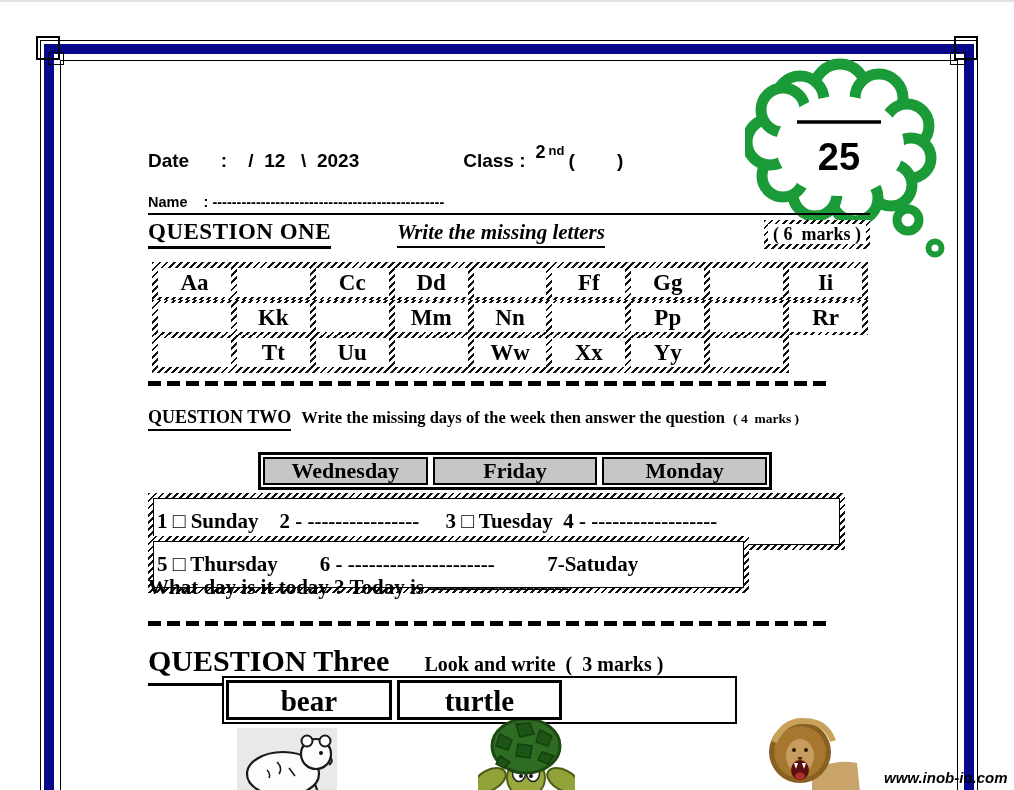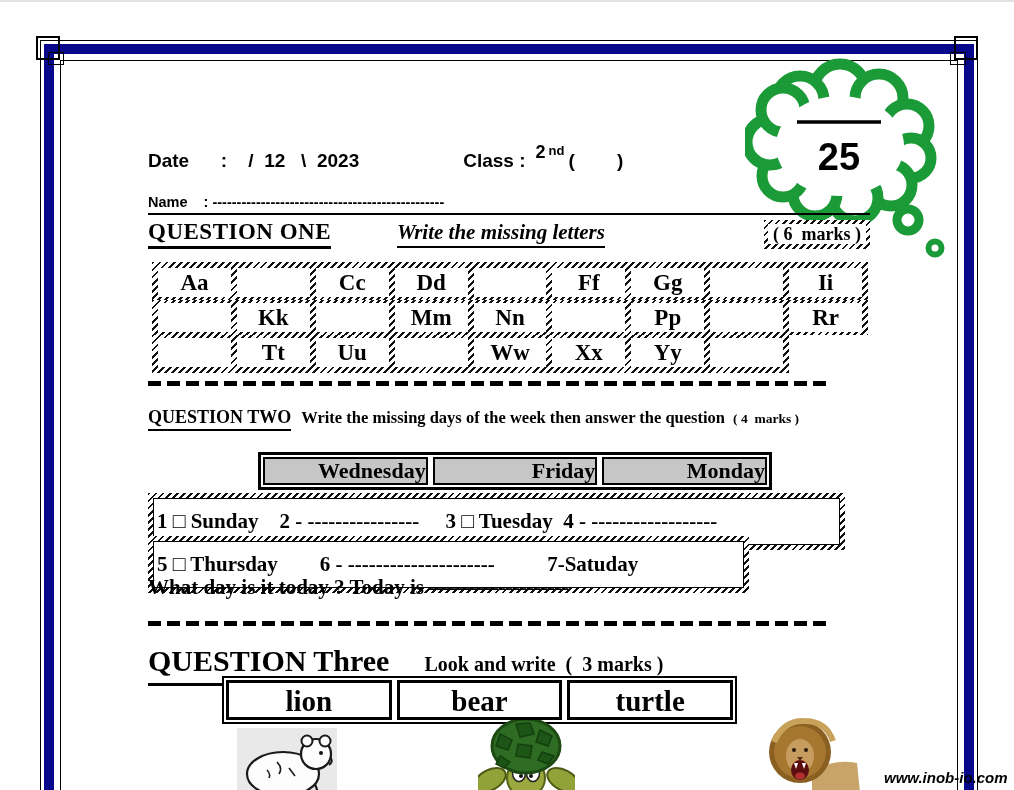--- a/index.html
+++ b/index.html
@@ -58,21 +58,21 @@
   .sep2{left:148px;top:621px;width:684px;}
 
   
   .q2-row{position:absolute;left:148px;top:407px;display:flex;align-items:baseline;white-space:pre;}
   .q2-title{font-size:18px;font-weight:bold;border-bottom:2px solid #000;padding-bottom:1px;}
   .q2-sub{font-size:16.5px;font-weight:bold;margin-left:10px;}
   .q2-marks{font-size:13.5px;font-weight:bold;margin-left:8px;}
 
   .days{position:absolute;left:258px;top:452px;width:514px;border:3px solid #000;background:#fff;
         padding:2px;display:grid;grid-template-columns:repeat(3,1fr);gap:5px;}
-  .day-cell{background:var(--cellgray);border:2px solid #000;text-align:right;
+  .day-cell{background:var(--cellgray);border:2px solid #000;text-align:center;
             font-weight:bold;font-size:22px;height:28px;line-height:24px;}
 
   .hatch-row{position:absolute;padding:5px;}
   .hatch-row.r1{left:148px;top:493px;width:697px;}
   .hatch-row.r2{left:148px;top:536px;width:601px;}
   .hatch-inner{background:#fff;border:1px solid #000;font-weight:bold;font-size:21px;
                line-height:27px;padding:9px 3px;white-space:pre;}
 
   .what-day{position:absolute;left:148px;top:575px;font-weight:bold;font-size:21px;white-space:pre;}
 
@@ -205,21 +205,20 @@
   <div class="what-day">What day is it today ? Today is --------------------</div>
 
   <div class="sep sep2"></div>
 
   <div class="q3-row">
     <span class="q3-title">QUESTION Three</span>
     <span class="q3-sub">Look and write  (  3 marks )</span>
   </div>
 
   <div class="words">
-      <div class="word-cell">lion</div>
       <div class="word-cell">bear</div>
       <div class="word-cell">turtle</div>
     </div>
 
   <div class="img-box img-bear">
     <svg width="100" height="70" viewBox="0 0 100 70">
       <ellipse cx="46" cy="46" rx="36" ry="22" fill="#fdfdfd" stroke="#1a1a1a" stroke-width="2.2"></ellipse>
       <circle cx="79" cy="26" r="15" fill="#fdfdfd" stroke="#1a1a1a" stroke-width="2.2"></circle>
       <circle cx="70" cy="13" r="5.5" fill="#fdfdfd" stroke="#1a1a1a" stroke-width="2"></circle>
       <circle cx="88" cy="13" r="5.5" fill="#fdfdfd" stroke="#1a1a1a" stroke-width="2"></circle>

